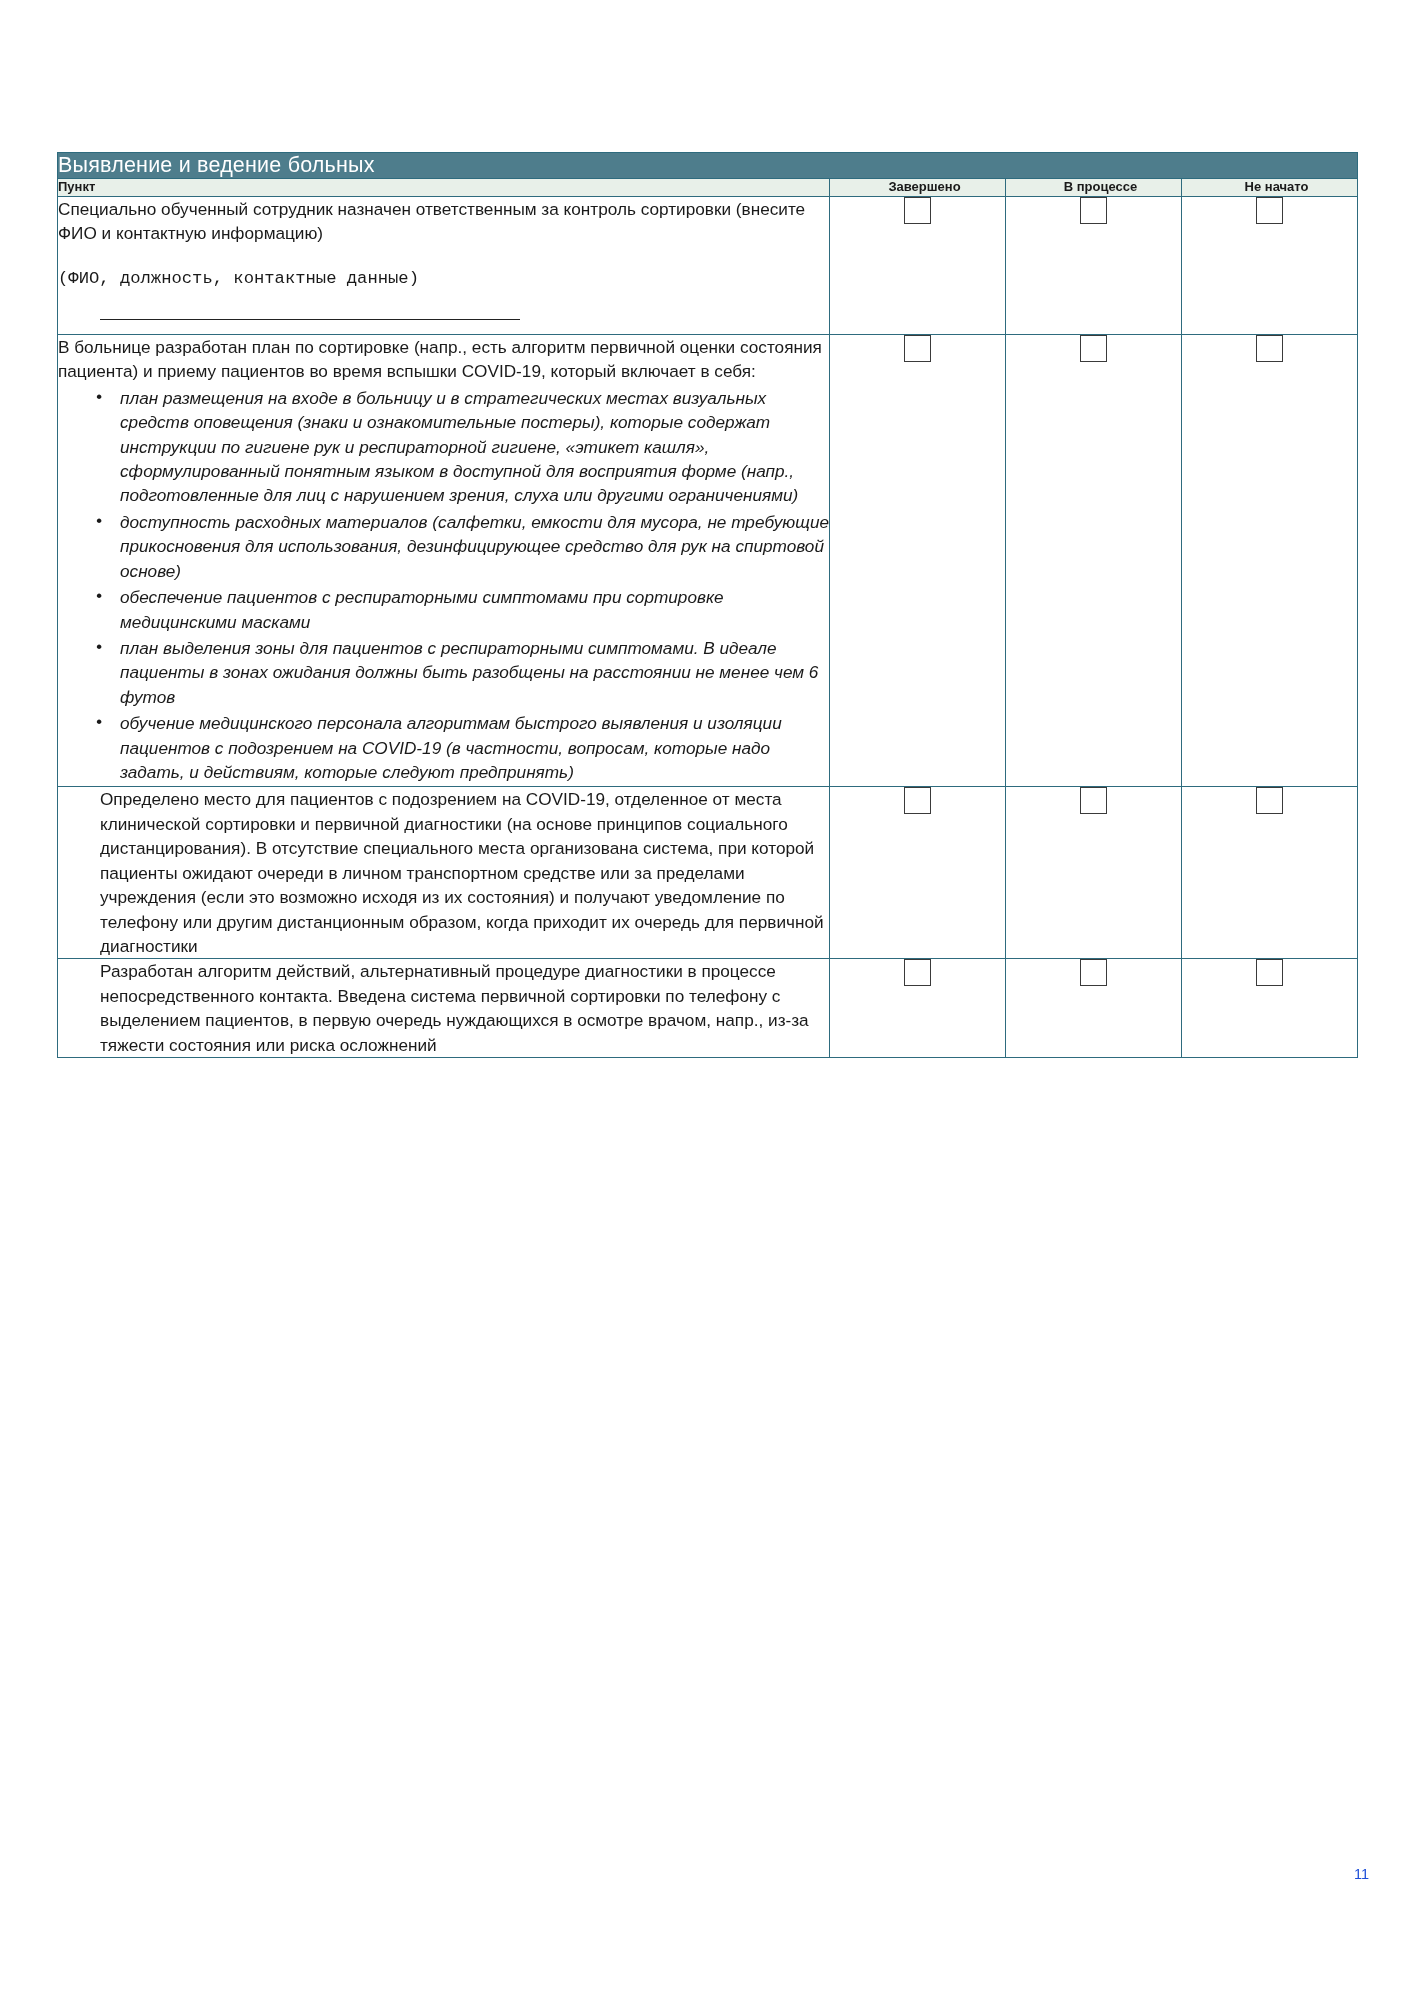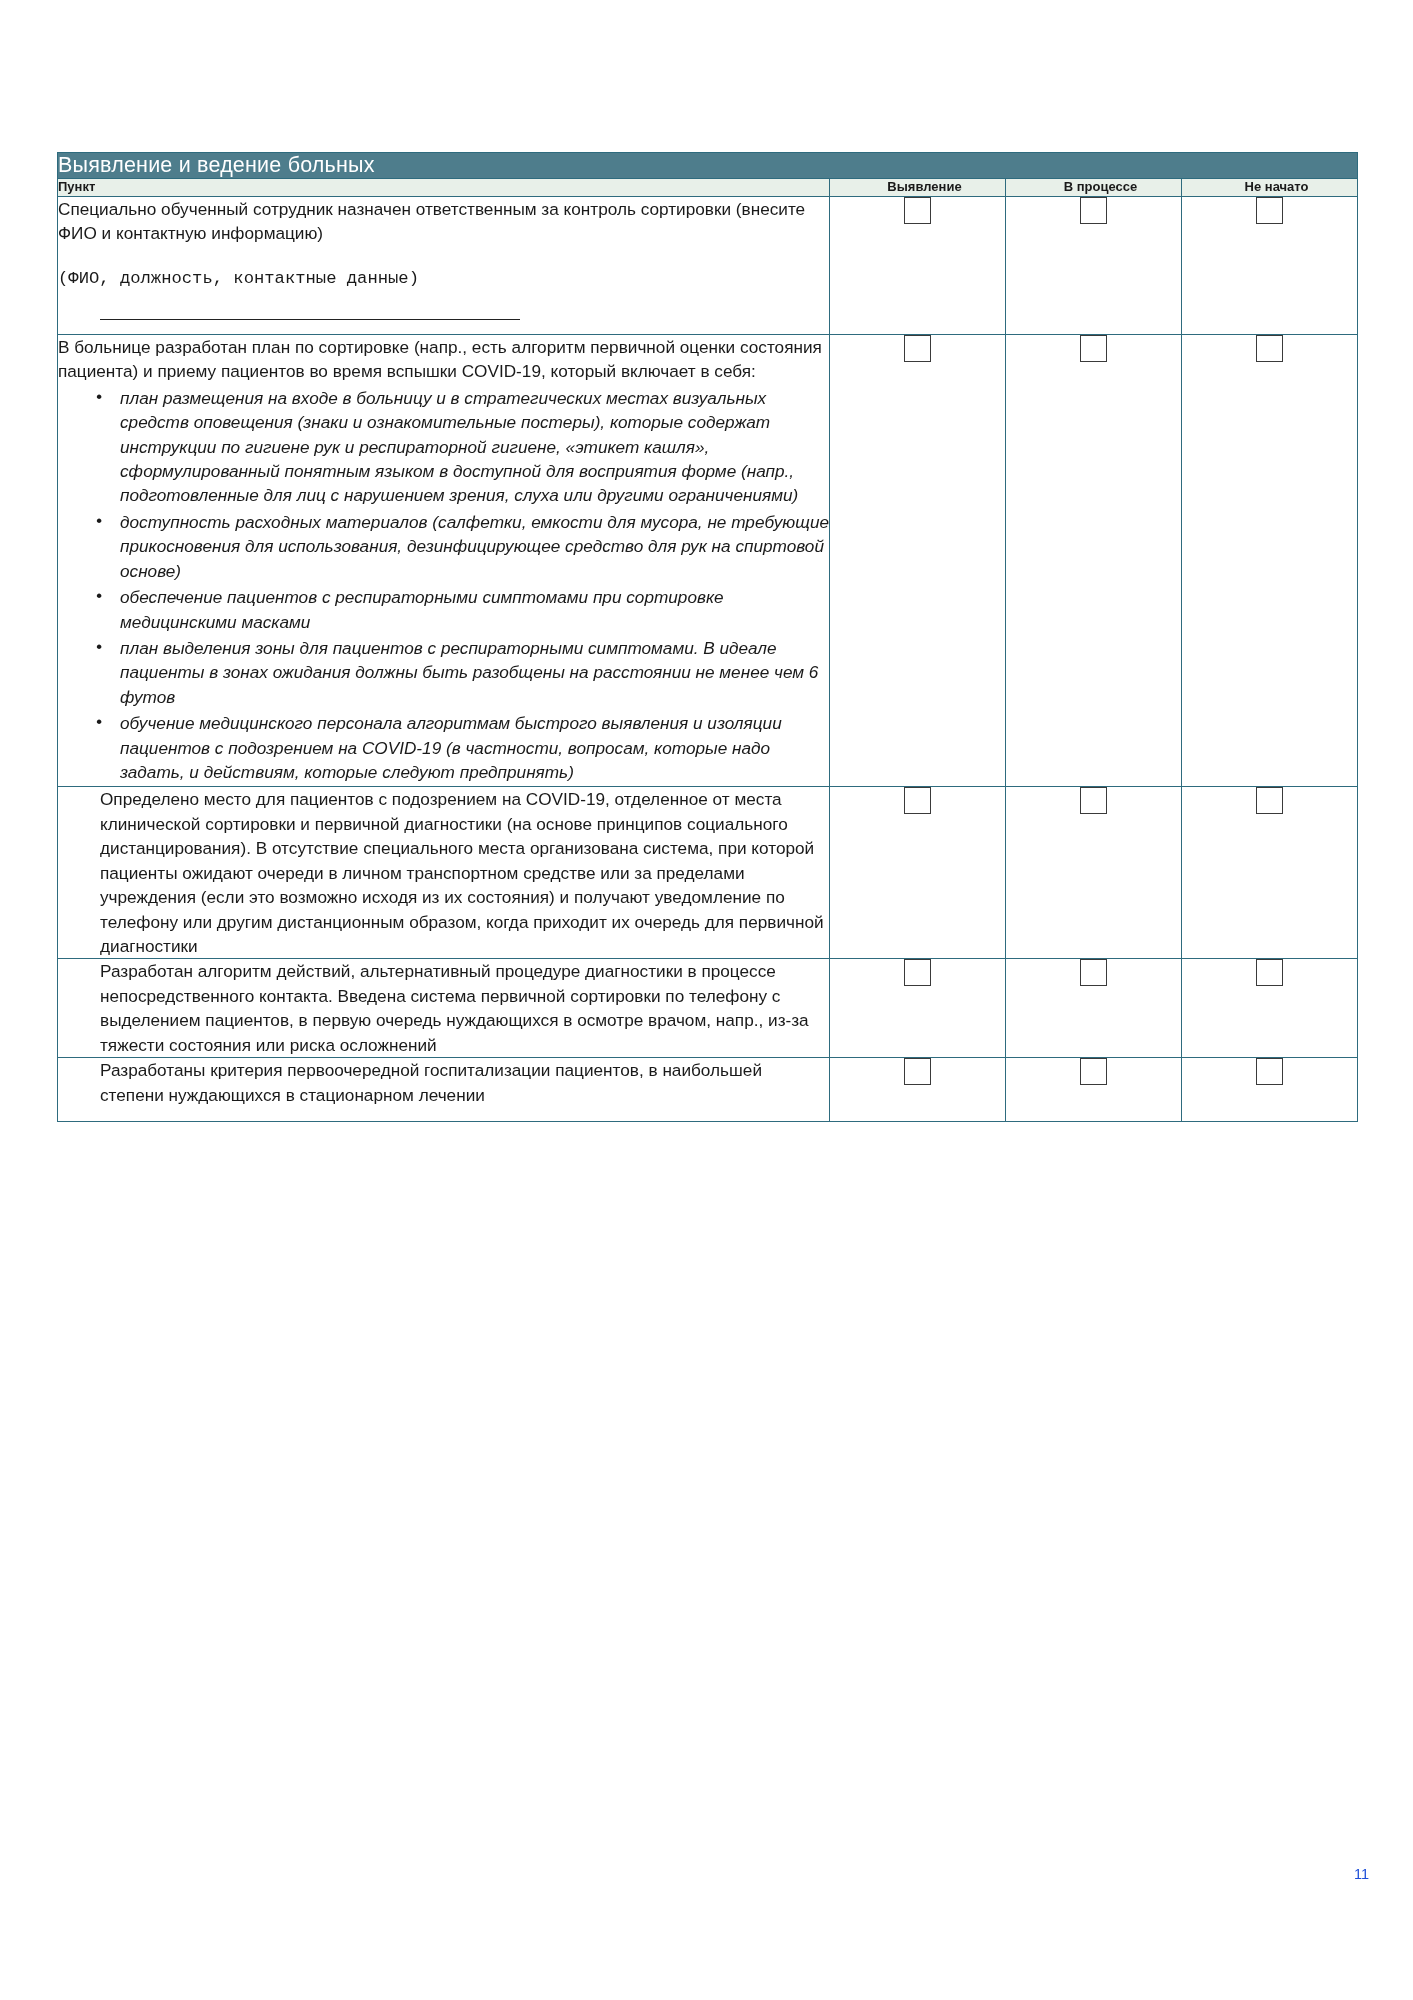--- a/index.html
+++ b/index.html
@@ -130,21 +130,21 @@
       <col style="width:176px">
       <col style="width:176px">
       <col style="width:176px">
     </colgroup>
     <tbody>
       <tr>
         <td class="band-cell" colspan="4">Выявление и ведение больных</td>
       </tr>
       <tr>
         <td class="colhead">Пункт</td>
-        <td class="colhead center">Выявление</td>
+        <td class="colhead center">Завершено</td>
         <td class="colhead center">В процессе</td>
         <td class="colhead center">Не начато</td>
       </tr>
 
       <tr>
         <td class="item-cell">
           <p>Специально обученный сотрудник назначен ответственным за контроль сортировки (внесите ФИО и контактную информацию)</p>
           <p>(ФИО, должность, контактные данные)</p>
           <span class="blank-line"></span>
           <div class="tall-pad"></div>
@@ -181,26 +181,17 @@
 
       <tr>
         <td class="item-cell indent">
           <p>Разработан алгоритм действий, альтернативный процедуре диагностики в процессе непосредственного контакта. Введена система первичной сортировки по телефону с выделением пациентов, в первую очередь нуждающихся в осмотре врачом, напр., из-за тяжести состояния или риска осложнений</p>
         </td>
         <td class="check-cell"><span class="checkbox"></span></td>
         <td class="check-cell"><span class="checkbox"></span></td>
         <td class="check-cell"><span class="checkbox"></span></td>
       </tr>
 
-      <tr>
-        <td class="item-cell indent">
-          <p>Разработаны критерия первоочередной госпитализации пациентов, в наибольшей степени нуждающихся в стационарном лечении</p>
-          <div class="tall-pad"></div>
-        </td>
-        <td class="check-cell"><span class="checkbox"></span></td>
-        <td class="check-cell"><span class="checkbox"></span></td>
-        <td class="check-cell"><span class="checkbox"></span></td>
-      </tr>
     </tbody>
   </table>
 
   <div class="page-number">11</div>
 </div>
 
 </body></html>

